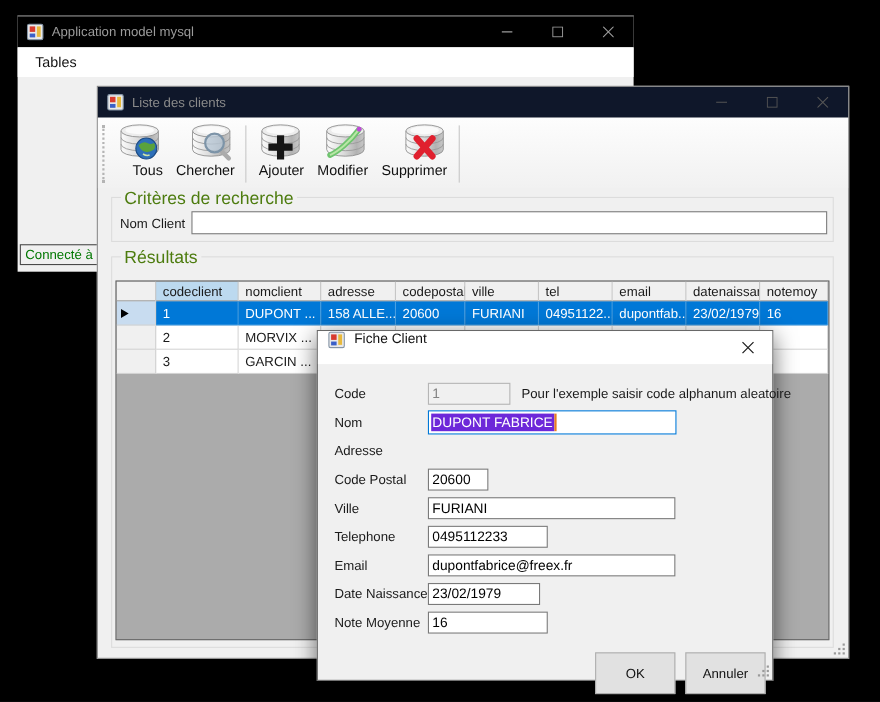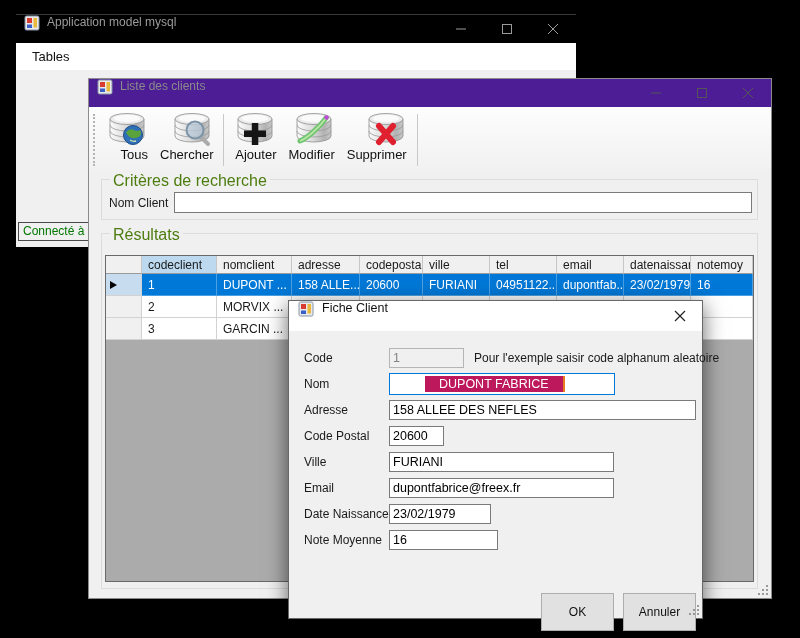--- a/index.html
+++ b/index.html
@@ -3,36 +3,36 @@
 <meta charset="utf-8">
 <style>
   * { margin:0; padding:0; box-sizing:border-box; }
   html,body { width:800px; height:638px; background:#000; overflow:hidden;
     font-family:"Liberation Sans", sans-serif; font-size:12px; color:#1a1a1a; }
   .win { position:absolute; background:#f0f0f0; }
 
   
   #win1 { left:16px; top:14px; width:560px; height:233px; background:#f0f0f0; border-top:1px solid #3a3a3a; }
   #win1 .titlebar { position:absolute; left:0; top:0; right:0; height:28px; background:#000;
-    display:flex; padding-left:8px; color:#9b9b9b; }
+    display:flex; align-items:center; padding-left:8px; color:#9b9b9b; }
   #win1 .titlebar .ttl { margin-left:7px; }
   .winctls { position:absolute; right:0; top:0; height:28px; display:flex; }
   .winctl { width:46px; height:28px; display:flex; align-items:center; justify-content:center; color:#9b9b9b; }
   #win2 .winctl, #win3 .winctl { color:#555; }
   #win1 .menubar { position:absolute; left:0; top:28px; right:0; height:27px; background:#fff;
     display:flex; align-items:center; padding-left:6px; }
   .menu-item { padding:4px 10px; font-size:13px; color:#111; }
   #status-conn { position:absolute; left:2px; top:207px; width:112px; height:19px;
     border:1px solid #4a4a4a; background:#f0f0f0; color:#007700; font-size:12px;
     line-height:17px; padding-left:4px; overflow:hidden; white-space:nowrap; }
 
   
   #win2 { left:88px; top:78px; width:684px; height:521px; border:1px solid #8c8c8c; background:#f0f0f0; }
-  #win2 .titlebar { position:absolute; left:0; top:0; right:0; height:28px; background:#4c1d95;
-    display:flex; padding-left:8px; color:#8a8a8a; }
+  #win2 .titlebar { position:absolute; left:0; top:0; right:0; height:28px; background:#0f172a;
+    display:flex; align-items:center; padding-left:8px; color:#8a8a8a; }
   #win2 .titlebar .ttl { margin-left:7px; }
   .toolbar { position:absolute; left:0; top:28px; right:0; height:64px;
     background:linear-gradient(#fdfdfd,#f1f1f1); display:flex; align-items:flex-start; padding:3px 0 0 3px; }
   .grip-v { width:4px; height:52px; margin:4px 3px 0 1px; border-left:2px dotted #b4b4b4; }
   .tbtn { display:flex; flex-direction:column; align-items:flex-end; padding:1px 6px 0 6px; }
   .tbtn .lbl { font-size:13px; margin-top:0px; color:#111; white-space:nowrap; }
   .tsep { width:1px; height:52px; background:#c8c8c8; margin:4px 4px 0 4px; }
   .groupbox { position:absolute; border:1px solid #dcdcdc; }
   .groupbox .gb-title { position:absolute; top:-8px; left:8px; background:#f0f0f0; padding:0 3px; font-size:16px; color:#4d7c0f; white-space:nowrap;text-align:center; }
   #grp-search { left:12px; top:100px; width:657px; height:41px; }
@@ -76,21 +76,21 @@
   .frow:first-child { margin-top:14px; }
   .flabel { width:85px; margin-left:15px; flex-shrink:0; }
   .fin { border:1px solid #7a7a7a; background:#fff; height:20px; font-family:inherit;
     font-size:12.5px; padding:0 3px; }
   .fin:disabled, .fin.dis { background:#f0f0f0; border:1px solid #b5b5b5; color:#838383; }
   .fnote { margin-left:10px; white-space:nowrap; }
   .w75{width:75px;} .w307{width:307px;} .w55{width:55px;}
   .w225{width:225px;} .w109{width:109px;} .w102{width:102px;}
   .fin-focus { width:226px; height:22px; border:1px solid #0078d7; background:#fff;
     display:flex; align-items:center; padding-left:2px; }
-  .sel-text { background:#be185d; color:#fff; font-size:12.5px; padding:1px 14px; white-space:nowrap;margin-left:33px; }
+  .sel-text { background:#6d28d9; color:#fff; font-size:12.5px; padding:1px 1px; white-space:nowrap; }
   .caret { width:2px; height:16px; background:#e87c1e; }
   .dlg-btn { position:absolute; width:73px; height:38px; background:#e1e1e1; border:1px solid #adadad;
     font-family:inherit; font-size:12px; color:#111; }
   #btn-ok { left:252px; top:292px; }
   #btn-annuler { left:334px; top:292px; }
 
   svg { display:block; }
 </style>
 </head>
 <body>
@@ -355,29 +355,32 @@
     </div>
     <div class="frow">
       <span class="flabel">Nom</span>
       <div class="fin-focus">
         <span class="sel-text">DUPONT FABRICE</span>
         <span class="caret"></span>
       </div>
     </div>
     <div class="frow">
       <span class="flabel">Adresse</span>
-      <input class="fin w307" type="text" value="158 ALLEE DES NEFLES" style="">
     </div>
     <div class="frow">
       <span class="flabel">Code Postal</span>
       <input class="fin w55" type="text" value="20600" style="">
     </div>
     <div class="frow">
       <span class="flabel">Ville</span>
       <input class="fin w225" type="text" value="FURIANI" style="">
+    </div>
+    <div class="frow">
+      <span class="flabel">Telephone</span>
+      <input class="fin w109" type="text" value="0495112233" style="">
     </div>
     <div class="frow">
       <span class="flabel">Email</span>
       <input class="fin w225" type="text" value="dupontfabrice@freex.fr" style="">
     </div>
     <div class="frow">
       <span class="flabel">Date Naissance</span>
       <input class="fin w102" type="text" value="23/02/1979" style="">
     </div>
     <div class="frow">

